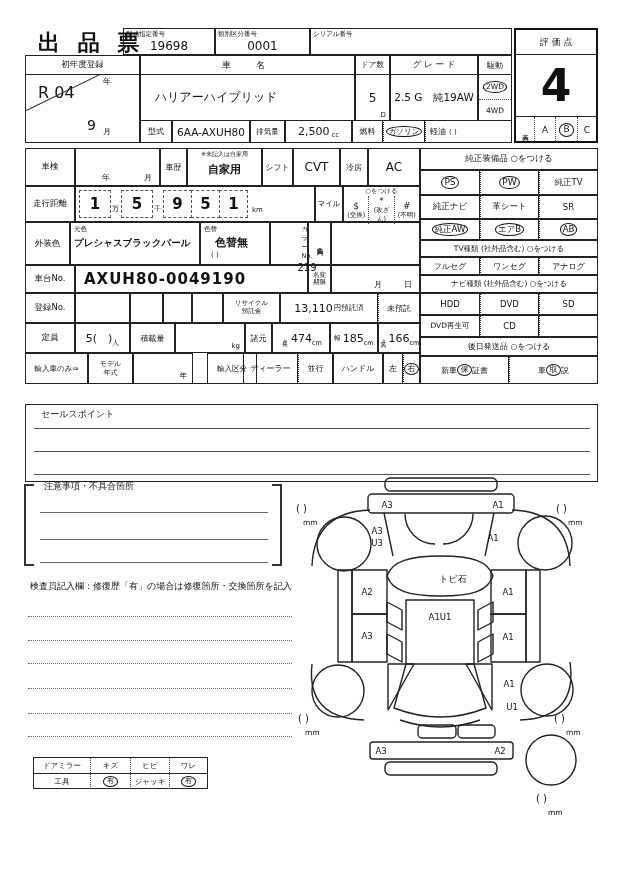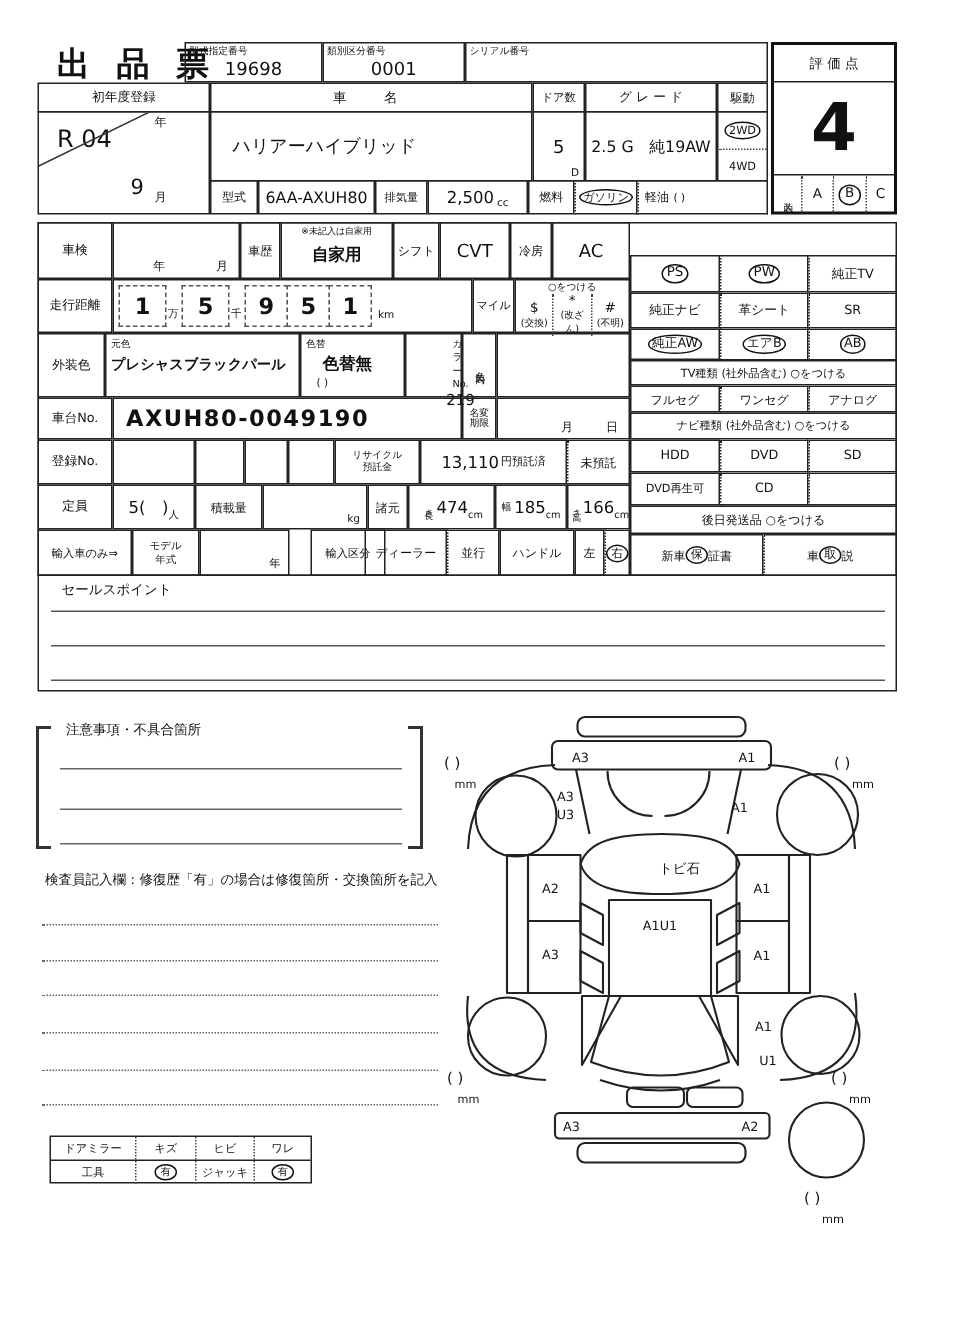--- a/index.html
+++ b/index.html
@@ -221,20 +221,21 @@
   </div>
   <div class="c fc" style="left:193px;top:353px;width:50px;height:31px;font-size:7.5px;margin-left:14px;">輸入区分</div>
   <div class="c fc" style="left:243px;top:353px;width:55px;height:31px;font-size:8px;">ディーラー</div>
   <div class="c fc dotl" style="left:298px;top:353px;width:35px;height:31px;font-size:8px;">並行</div>
   <div class="c fc" style="left:333px;top:353px;width:50px;height:31px;font-size:8px;">ハンドル</div>
   <div class="c fc" style="left:383px;top:353px;width:20px;height:31px;font-size:8px;">左</div>
   <div class="c fc dotl" style="left:403px;top:353px;width:17px;height:31px;font-size:8px;">
     <span class="circ">右</span>
   </div>
 
+  <div class="c fc" style="left:420px;top:148px;width:178px;height:22px;font-size:8.5px;">純正装備品 ○をつける</div>
   <div class="c fc" style="left:420px;top:170px;width:60px;height:25px;font-size:9px;">
       <span class="circ">PS</span>
     </div>
   <div class="c fc dotl" style="left:480px;top:170px;width:59px;height:25px;font-size:9px;">
       <span class="circ">PW</span>
     </div>
   <div class="c fc dotl" style="left:539px;top:170px;width:59px;height:25px;font-size:8.5px;">純正TV</div>
   <div class="c fc" style="left:420px;top:195px;width:60px;height:24px;font-size:8.5px;">純正ナビ</div>
   <div class="c fc dotl" style="left:480px;top:195px;width:59px;height:24px;font-size:8.5px;">革シート</div>
   <div class="c fc dotl" style="left:539px;top:195px;width:59px;height:24px;font-size:8.5px;">SR</div>
@@ -263,21 +264,21 @@
     <span>新車</span>
       <span class="circ">保</span>
       <span>証書</span>
   </div>
   <div class="c fc dotl" style="left:509px;top:356px;width:89px;height:28px;font-size:8px;">
     <span>車</span>
       <span class="circ">取</span>
       <span>説</span>
   </div>
 
-  <div class="c" style="left:25px;top:383px;width:573px;height:78px;border-width:1.5px;">
+  <div class="c" style="left:25px;top:404px;width:573px;height:78px;border-width:1.5px;">
     <span class="n" style="left:15px;top:3px;font-size:9px;">セールスポイント</span>
     <div class="line" style="left:8px;top:23px;width:556px;"></div>
     <div class="line" style="left:8px;top:46px;width:556px;"></div>
     <div class="line" style="left:8px;top:69px;width:556px;"></div>
   </div>
 
   <div class="n" style="left:24px;top:484px;width:10px;height:82px;border-left:2px solid #333;border-top:2px solid #333;border-bottom:2px solid #333;"></div>
   <span class="n" style="left:44px;top:480px;font-size:9px;">注意事項・不具合箇所</span>
   <div class="n" style="left:272px;top:484px;width:10px;height:82px;border-right:2px solid #333;border-top:2px solid #333;border-bottom:2px solid #333;"></div>
   <div class="line" style="left:40px;top:512px;width:228px;border-color:#666;"></div>

